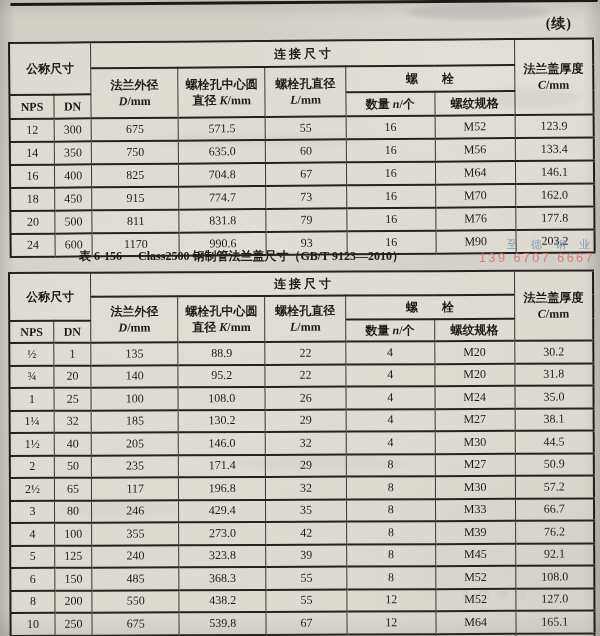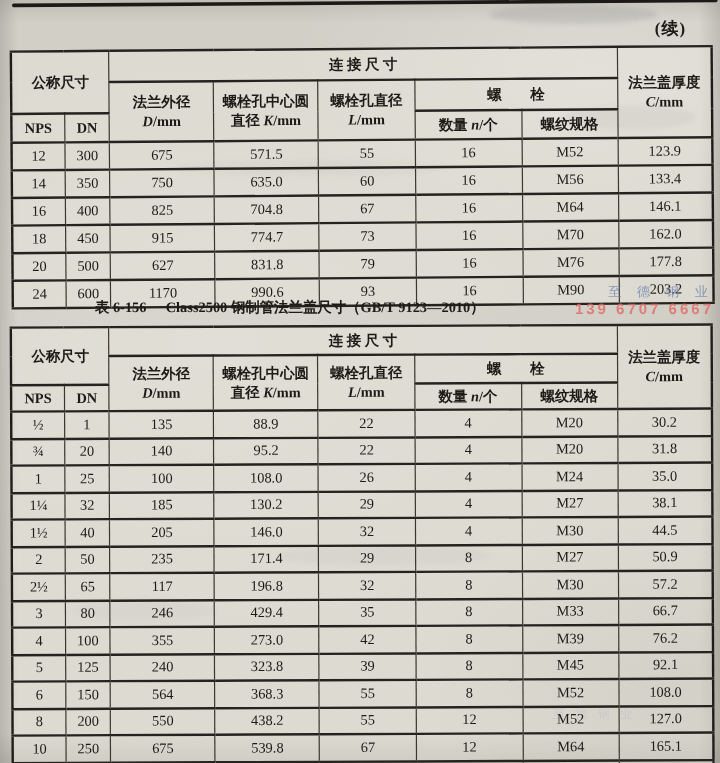--- a/index.html
+++ b/index.html
@@ -58,21 +58,21 @@
     text-align: center; font-size: 12px; font-weight: bold;
     padding-right: 30px; box-sizing: border-box;
   }
   .caption .cap-label { margin-right: 16px; }
   .watermark {
     position: absolute; top: 237px; right: 5px;
     text-align: right; line-height: 14px;
     font-family: "Liberation Sans", "DejaVu Sans", sans-serif;
   }
   .wm-company { font-size: 11px; letter-spacing: 5px; color: rgba(110,130,175,0.75); }
-  .wm-phone { font-size: 12.5px; letter-spacing: 2.5px; color: rgba(225,105,100,0.8); font-weight: bold; }
+  .wm-phone { font-size: 12.5px; letter-spacing: 2.5px; color: rgba(225,105,100,0.8); }
   .wm-ghost {
     position: absolute; top: 588px; right: 70px;
     font-size: 10px; letter-spacing: 3px; color: rgba(130,145,185,0.35);
     font-family: "Liberation Sans", "DejaVu Sans", sans-serif;
   }
   .smudge { position: absolute; filter: blur(2px); border-radius: 50%; pointer-events: none; }
   .sm1 { left: 408px; top: 4px;  width: 140px; height: 16px; background: rgba(105,105,115,0.16); }
   .sm2 { left: 470px; top: 88px; width: 110px; height: 20px; background: rgba(105,105,115,0.13); }
   .sm3 { left: 150px; top: 133px; width: 220px; height: 14px; background: rgba(105,105,115,0.08); }
   .sm4 { left: 230px; top: 455px; width: 180px; height: 16px; background: rgba(105,105,115,0.09); }
@@ -170,21 +170,21 @@
           <td>915</td>
           <td>774.7</td>
           <td>73</td>
           <td>16</td>
           <td>M70</td>
           <td>162.0</td>
         </tr>
         <tr>
           <td>20</td>
           <td>500</td>
-          <td>627</td>
+          <td>811</td>
           <td>831.8</td>
           <td>79</td>
           <td>16</td>
           <td>M76</td>
           <td>177.8</td>
         </tr>
         <tr>
           <td>24</td>
           <td>600</td>
           <td>1170</td>
@@ -348,21 +348,21 @@
           <td>240</td>
           <td>323.8</td>
           <td>39</td>
           <td>8</td>
           <td>M45</td>
           <td>92.1</td>
         </tr>
         <tr>
           <td>6</td>
           <td>150</td>
-          <td>564</td>
+          <td>485</td>
           <td>368.3</td>
           <td>55</td>
           <td>8</td>
           <td>M52</td>
           <td>108.0</td>
         </tr>
         <tr>
           <td>8</td>
           <td>200</td>
           <td>550</td>

